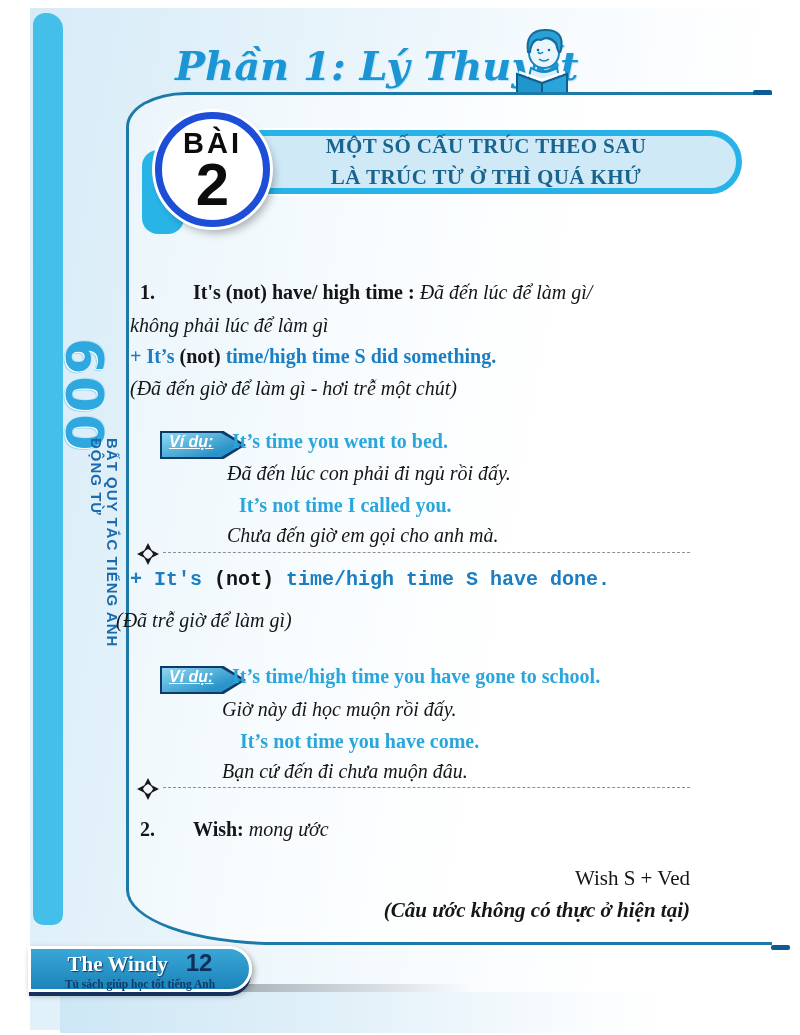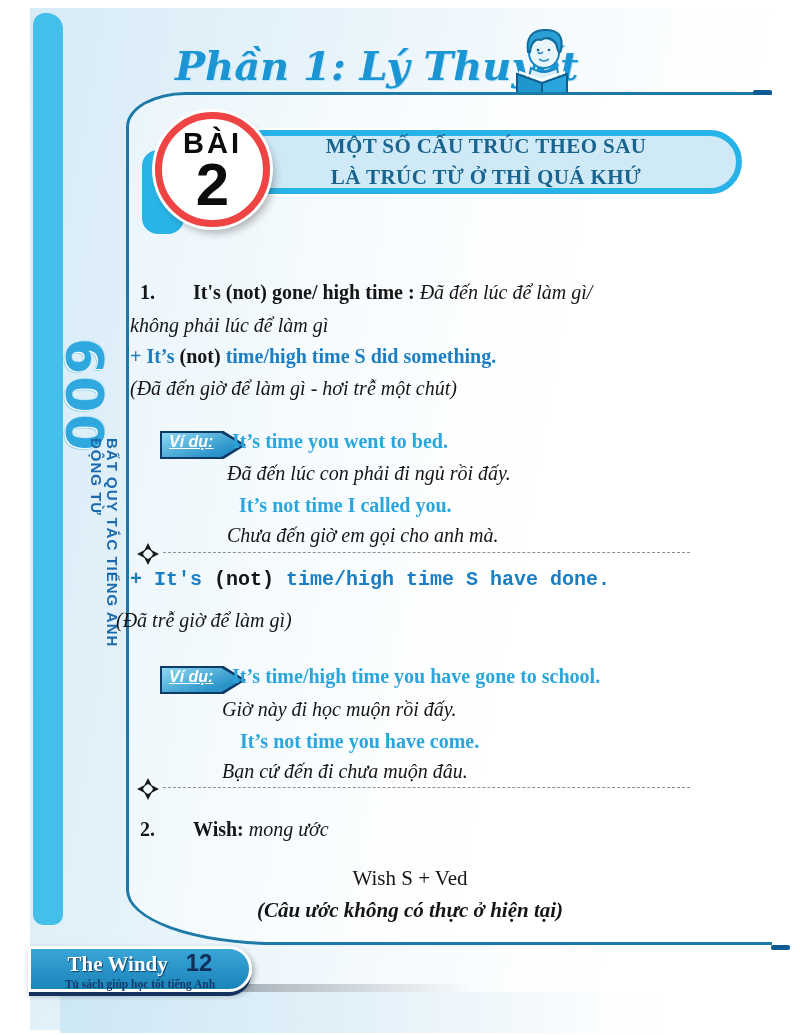--- a/index.html
+++ b/index.html
@@ -35,21 +35,21 @@
   .tick.t{left:753px;top:90px;}
   .tick.b{left:771px;top:945px;}
 
   
   .backtab{position:absolute;left:142px;top:150px;width:42px;height:84px;background:#29b4e7;border-radius:16px;}
   .pill{position:absolute;left:230px;top:130px;width:512px;height:64px;background:#cfe9f7;
       border:6px solid #27b3e7;border-radius:46px;box-shadow:0 0 0 2px #fff;
       display:flex;flex-direction:column;align-items:center;justify-content:center;}
   .pill .t{font:700 21px "Liberation Serif",serif;color:#19648e;letter-spacing:.4px;line-height:1.5;}
   .badge{position:absolute;left:155px;top:112px;width:115px;height:115px;border-radius:50%;
-      background:#fff;border:7px solid #ef4444;box-shadow:0 0 0 3px #fff,4px 6px 9px rgba(0,0,0,.3);
+      background:#fff;border:7px solid #1d4ed8;box-shadow:0 0 0 3px #fff,4px 6px 9px rgba(0,0,0,.3);
       display:flex;flex-direction:column;align-items:center;justify-content:center;}
   .badge .bai{font:800 29px "Liberation Sans",sans-serif;color:#0c0c0c;letter-spacing:3px;}
   .badge .num{font:800 60px "Liberation Sans",sans-serif;color:#0c0c0c;line-height:.9;margin-top:-2px;}
 
   
   .line{position:absolute;font-size:20px;color:#151515;white-space:nowrap;}
   .b{font-weight:700;}
   .i{font-style:italic;}
   .blue{color:#1b7ec2;font-weight:700;}
   .cy{color:#2ba6dc;font-weight:700;}
@@ -58,21 +58,21 @@
   .vidu .o{position:absolute;inset:0;background:#0d3a66;
       clip-path:polygon(0 0,74% 0,100% 50%,74% 100%,0 100%);}
   .vidu .in{position:absolute;inset:2px 4px 2px 2px;background:linear-gradient(160deg,#8ed8f2 0%,#2a93c9 75%);
       clip-path:polygon(0 0,74% 0,100% 50%,74% 100%,0 100%);
       display:flex;align-items:flex-start;padding-left:7px;}
   .vidu .lb{font:italic 700 16px "Liberation Sans",sans-serif;color:#fff;text-decoration:underline;}
 
   .sep{position:absolute;left:163px;width:527px;border-top:1.5px dashed #8f8f8f;}
   .orn{position:absolute;left:137px;}
 
-  .center-line{position:absolute;left:130px;width:560px;text-align:center;font-size:21px;color:#151515;}
+  .center-line{position:absolute;left:130px;width:560px;text-align:right;font-size:21px;color:#151515;}
 
   
   .smear{position:absolute;left:58px;top:984px;width:415px;height:9px;border-radius:3px;
       background:linear-gradient(to right,rgba(70,80,90,.8),rgba(120,130,140,.45) 55%,rgba(150,160,170,0));}
   .bluestrip{position:absolute;left:60px;top:992px;width:600px;height:41px;
       background:linear-gradient(to right,#cde7f5,#e3f1f9 50%,#fbfdfe 90%,#ffffff);}
   .fbanner{position:absolute;left:28px;top:946px;width:224px;height:46px;
       background:linear-gradient(180deg,#3aa6d6,#1b84ba);border:3px solid #fff;
       border-radius:0 24px 24px 0;box-shadow:0 5px 0 -1px #15325e,2px 3px 6px rgba(0,0,0,.35);
       display:flex;flex-direction:column;align-items:center;justify-content:center;line-height:1.1;}
@@ -119,21 +119,21 @@
   <div class="pill" data-name="lesson-title-banner">
     <div class="t" data-name="lesson-title-line1">MỘT SỐ CẤU TRÚC THEO SAU</div>
     <div class="t" data-name="lesson-title-line2">LÀ TRÚC TỪ Ở THÌ QUÁ KHỨ</div>
   </div>
   <div class="badge" data-name="lesson-number-badge">
     <div class="bai" data-name="lesson-badge-label">BÀI</div>
     <div class="num" data-name="lesson-badge-number">2</div>
   </div>
 
   <div class="line" style="left:140px;top:281px;" data-name="section1-heading-row">
-    <span class="b" data-name="section1-number">1.</span><span class="b" style="margin-left:38px;" data-name="section1-heading-en">It's (not) gone/ high time :</span>
+    <span class="b" data-name="section1-number">1.</span><span class="b" style="margin-left:38px;" data-name="section1-heading-en">It's (not) have/ high time :</span>
     <span class="i" data-name="section1-heading-vi1">Đã đến lúc để làm gì/</span>
   </div>
   <div class="line i" style="left:130px;top:314px;" data-name="section1-heading-vi2">không phải lúc để làm gì</div>
 
   <div class="line" style="left:130px;top:345px;" data-name="formula-past-row">
     <span class="blue" data-name="formula-past-lead">+ It’s</span>
     <span class="b" data-name="formula-past-not">(not)</span>
     <span class="blue" data-name="formula-past-tail">time/high time S did something.</span>
   </div>
   <div class="line i" style="left:130px;top:377px;" data-name="formula-past-note">(Đã  đến giờ để làm gì - hơi trễ một chút)</div>

